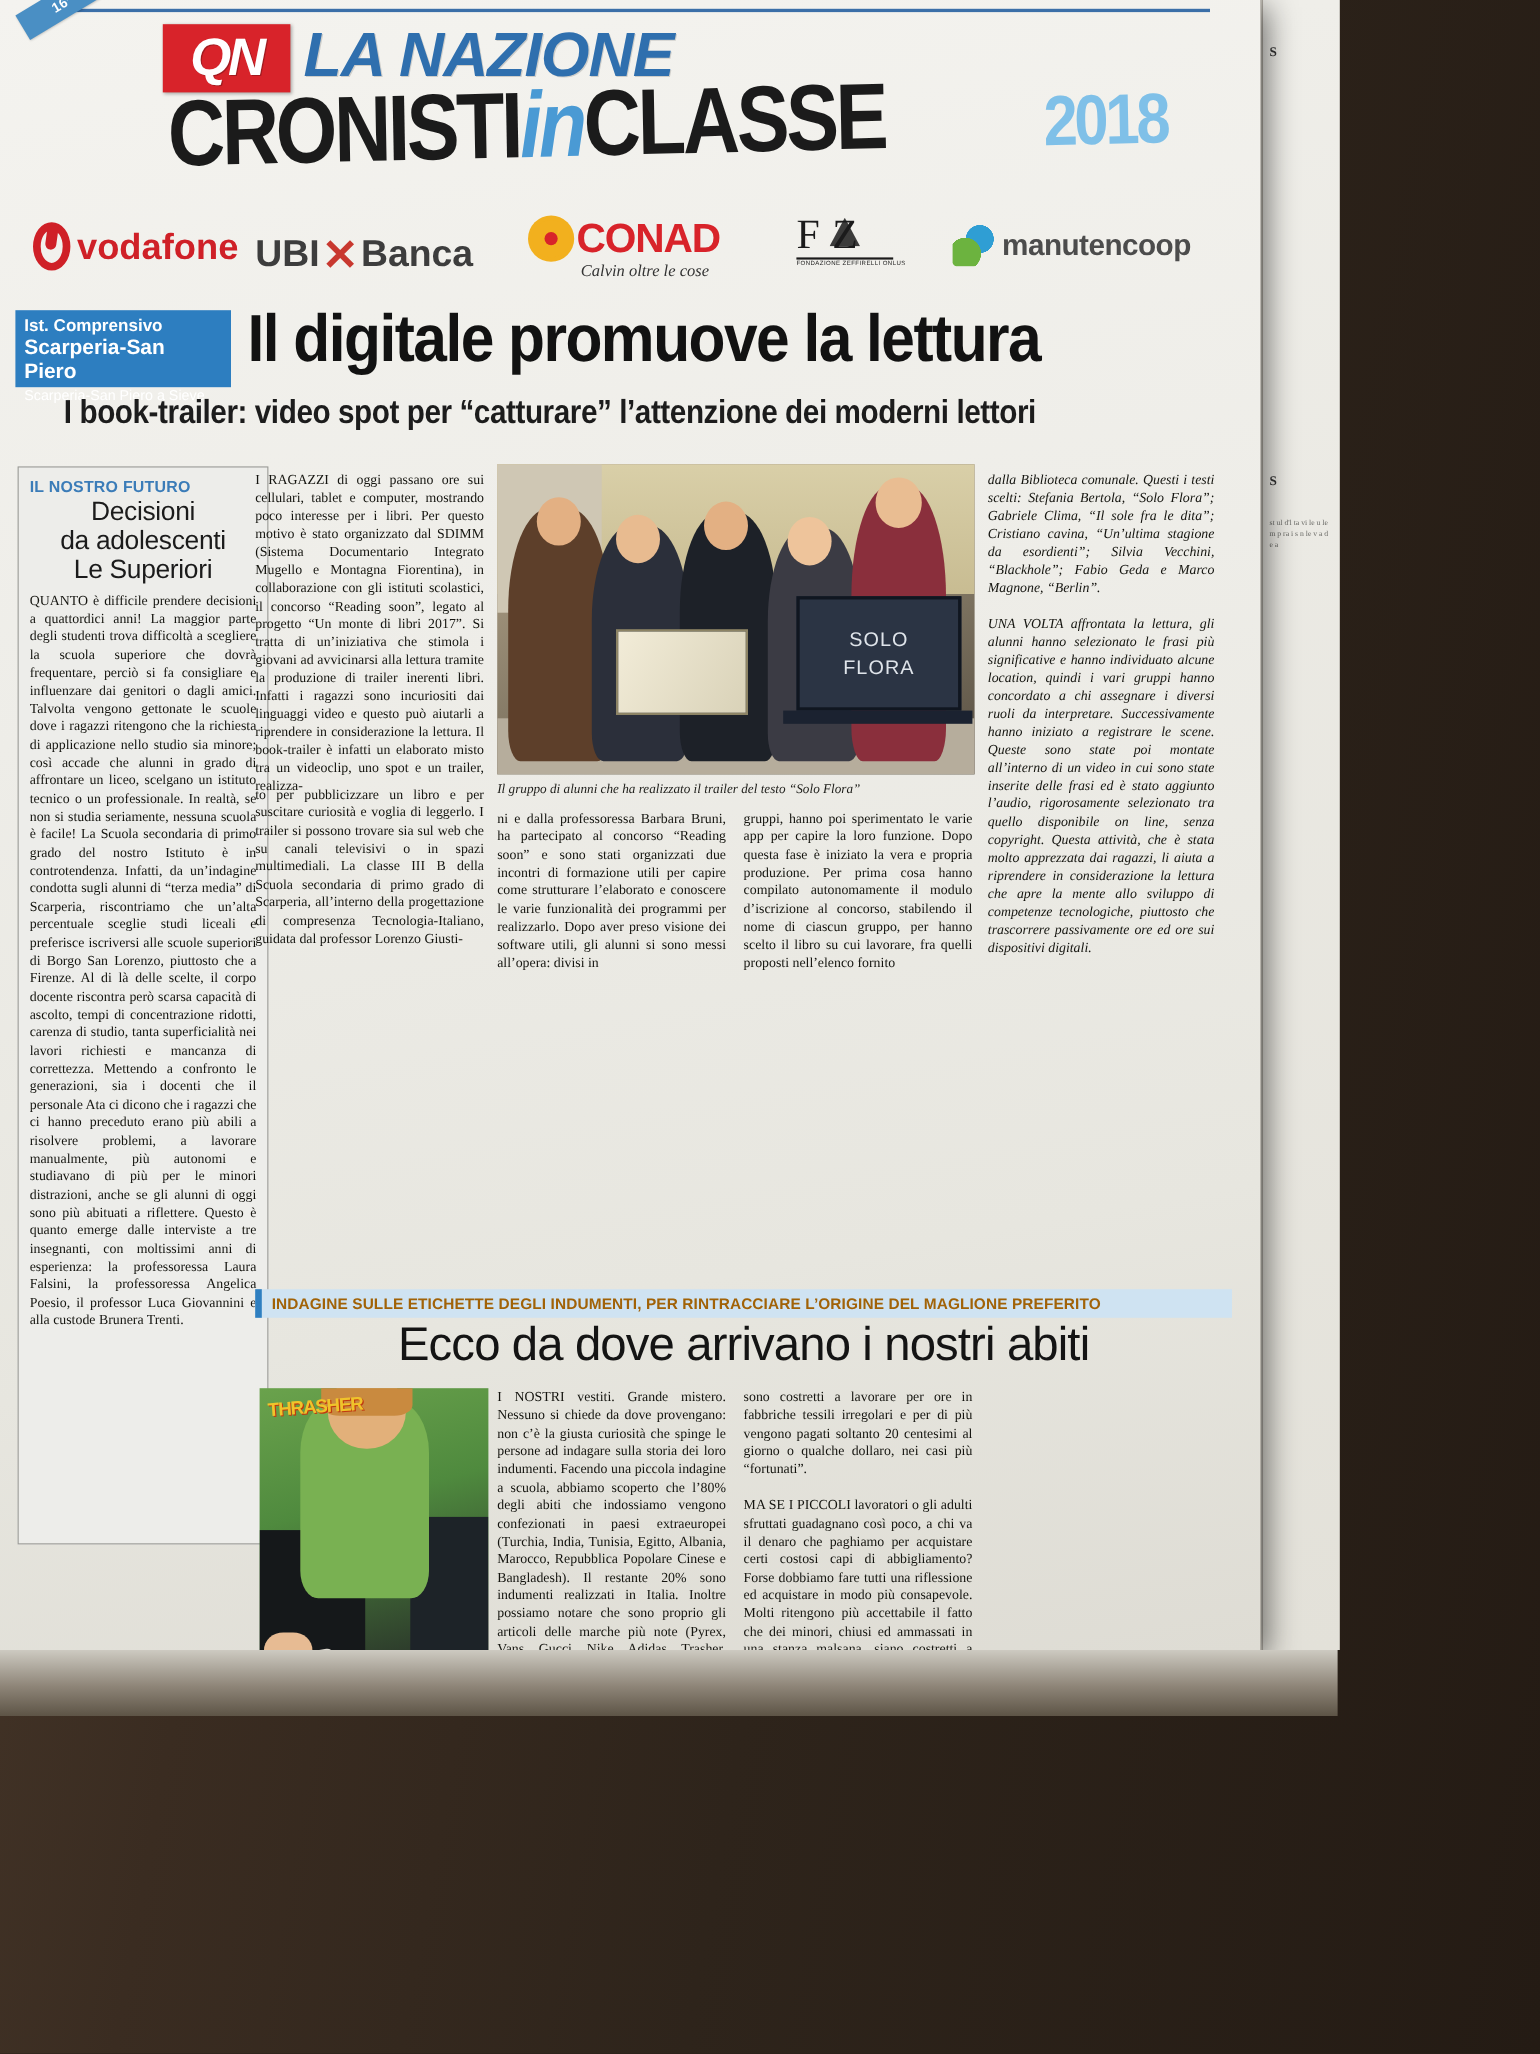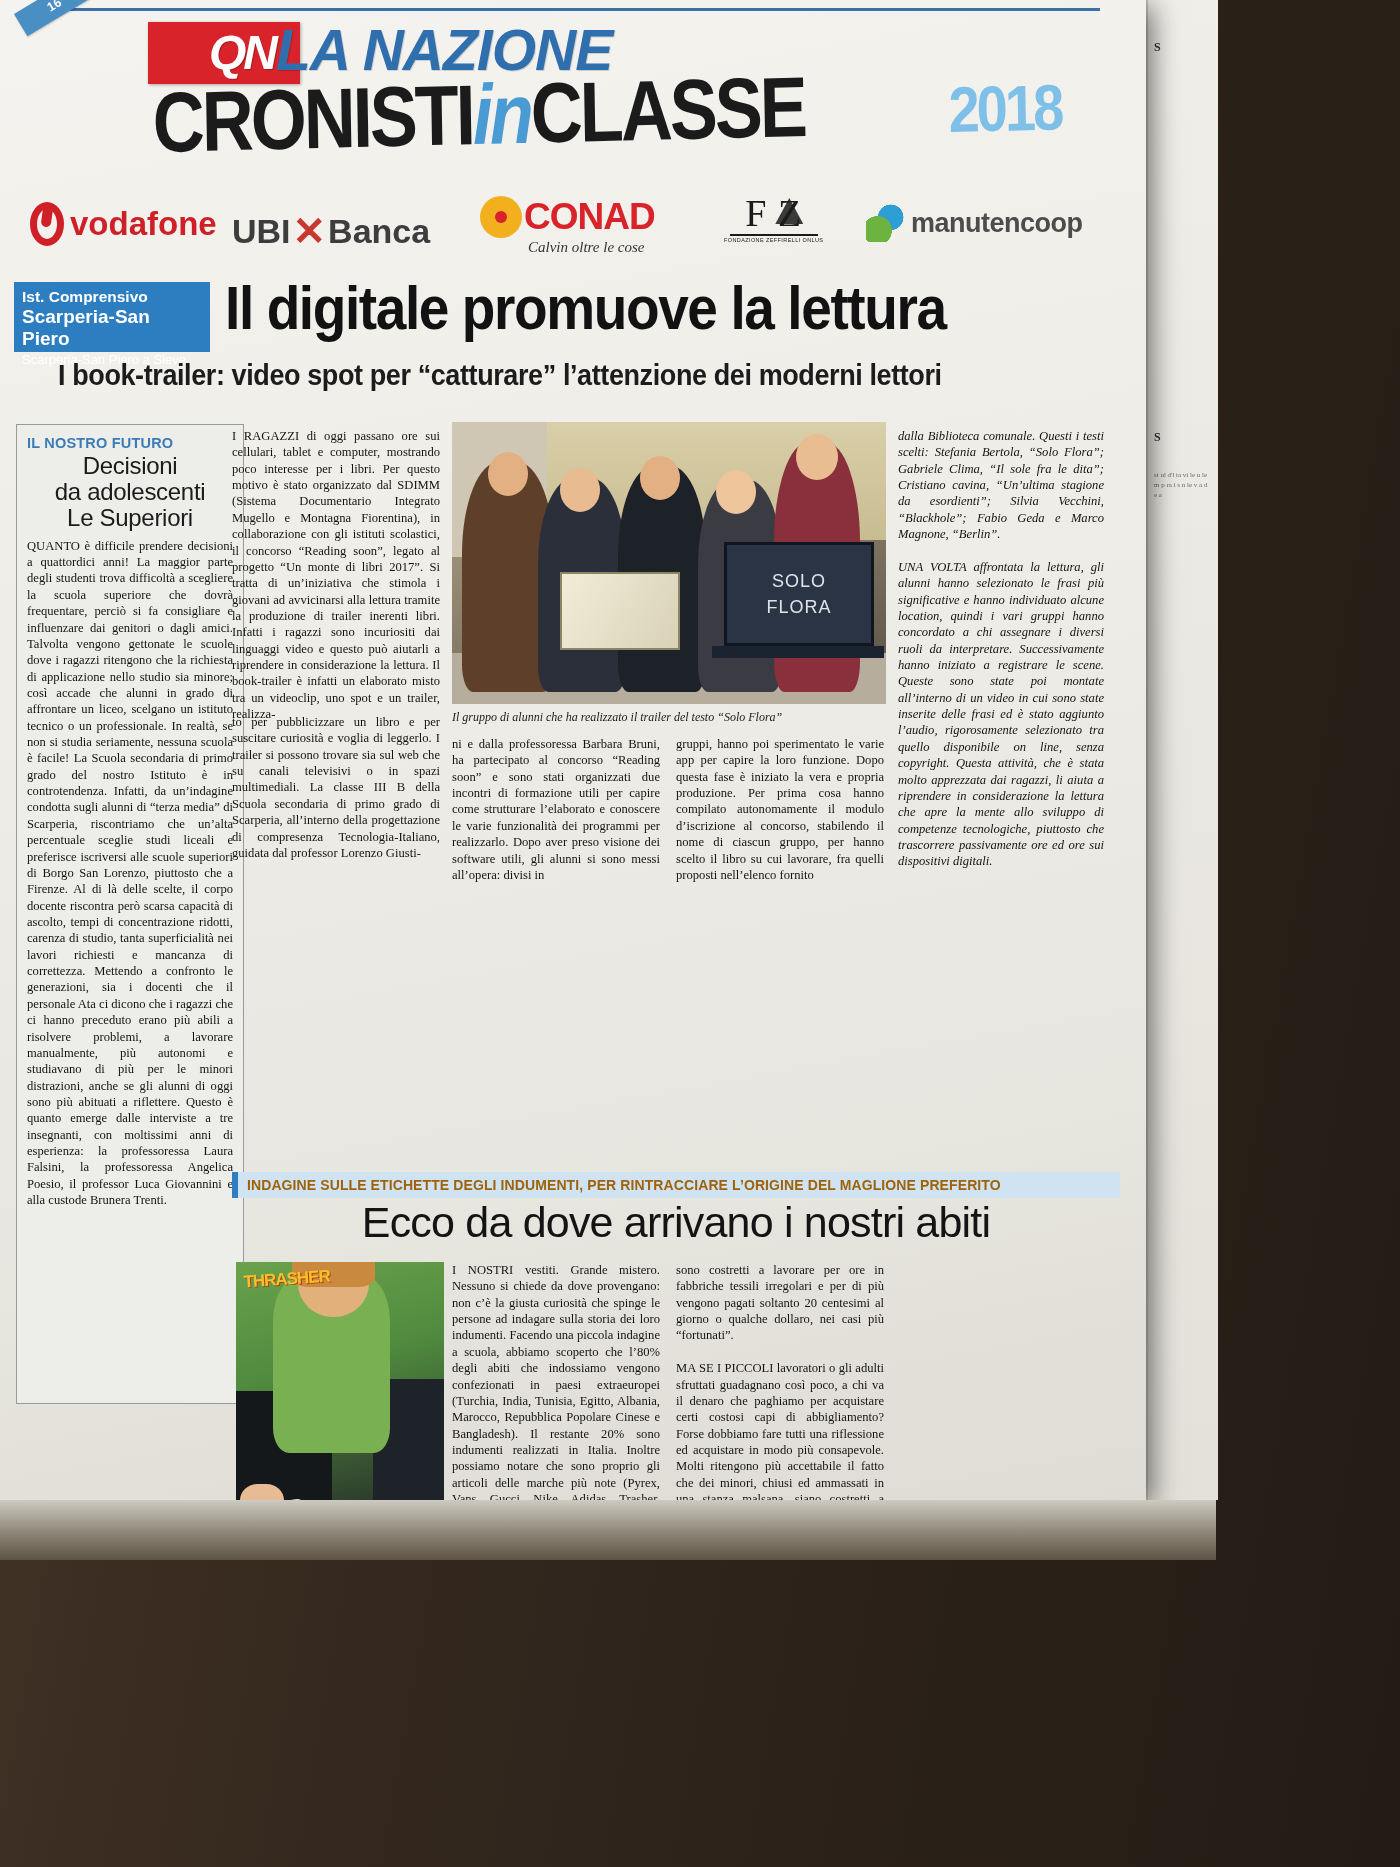--- a/index.html
+++ b/index.html
@@ -47,21 +47,20 @@
     background:#4a8fc4;color:#fff;font-family:"Liberation Sans",sans-serif;
     font-weight:bold;font-size:12.5px;letter-spacing:.4px;
     display:flex;align-items:center;justify-content:center;
     transform:rotate(-31deg);transform-origin:left top;
     box-shadow:0 1px 2px rgba(0,0,0,.2);
   }
   .qn{
     position:absolute;left:148px;top:22px;width:116px;height:62px;background:#d8232a;
     display:flex;align-items:center;justify-content:center;
     box-shadow:1px 1px 3px rgba(0,0,0,.3);
-    padding-left:36px;
   }
   .qn span{
     color:#fff;font-family:"Liberation Sans",sans-serif;font-weight:bold;
     font-size:48px;font-style:italic;letter-spacing:-3px;line-height:1;
     text-shadow:1px 1px 0 rgba(0,0,0,.25);
   }
   .lanazione{
     position:absolute;left:276px;top:22px;
     font-family:"Liberation Sans",sans-serif;font-weight:bold;font-style:italic;
     font-size:57px;color:#2f6fae;letter-spacing:-1px;line-height:1;
@@ -103,21 +102,21 @@
     width:34px;height:34px;border-radius:50%;background:#f2b01e;
     position:relative;margin-right:6px;
     box-shadow:0 0 0 4px #f2b01e;
   }
   .conad-flower:after{
     content:"";position:absolute;left:11px;top:11px;width:12px;height:12px;
     border-radius:50%;background:#d8232a;
   }
   .conad-t{font-family:"Liberation Sans",sans-serif;font-weight:bold;font-size:37px;color:#d8232a;letter-spacing:-1px;}
   .conad-sub{font-family:"Liberation Serif",serif;font-style:italic;font-size:15px;color:#333;margin-left:44px;margin-top:1px;}
-  .sp-faz{left:724px;top:4px;flex-direction:column;align-items:center;}
+  .sp-faz{left:724px;top:4px;flex-direction:column;align-items:flex-start;}
   .faz-t{font-family:"Liberation Serif",serif;font-size:38px;color:#1b1b1b;letter-spacing:1px;line-height:1;}
   .faz-dome{
     position:absolute;left:30px;top:4px;width:28px;height:26px;
     background:#1b1b1b;
     -webkit-clip-path:polygon(50% 0,100% 100%,0 100%);clip-path:polygon(50% 0,100% 100%,0 100%);
     opacity:.85;
   }
   .faz-rule{width:88px;height:2px;background:#1b1b1b;margin-top:2px;}
   .faz-sub{font-size:5.5px;letter-spacing:.4px;color:#222;font-family:"Liberation Sans",sans-serif;margin-top:1px;}
   .sp-manu{left:866px;top:14px;}

